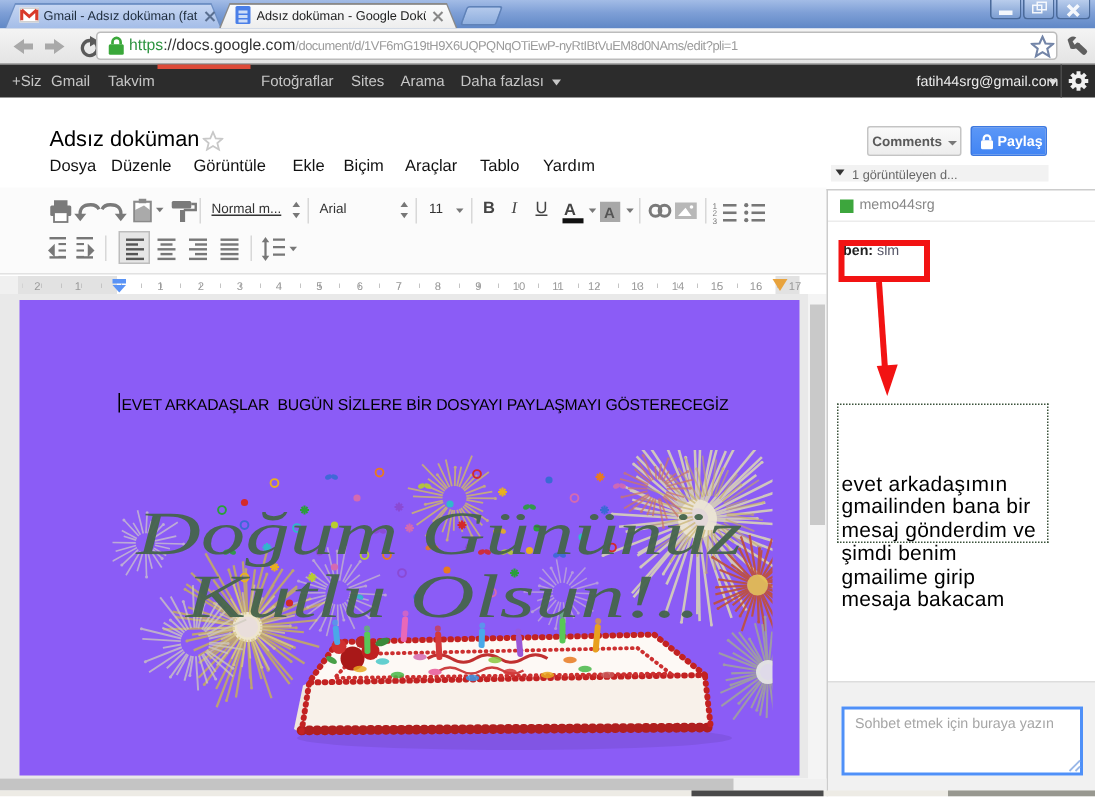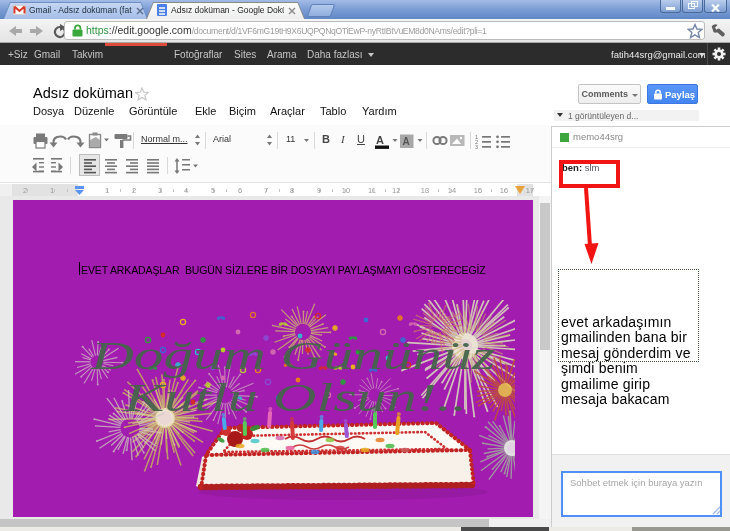--- a/index.html
+++ b/index.html
@@ -54,21 +54,21 @@
  <path d="M3,8 L10,3 L10,6 L16,6 L16,10 L10,10 L10,13 Z" fill="#a9a9a9"></path>
  <path d="M37,8 L30,3 L30,6 L24,6 L24,10 L30,10 L30,13 Z" fill="#a9a9a9"></path>
  <path d="M54,4 a5,5 0 1 0 3.5,1.5" fill="none" stroke="#5a5a5a" stroke-width="2.2"></path>
  <polygon points="54,1 60,4.5 54,8" fill="#5a5a5a"></polygon>
 </svg>
 <div class="abs" style="left:64px;top:21px;width:641px;height:19px;background:#fff;border:1px solid #bcbcbc;border-radius:3px;"></div>
 <svg class="abs" style="left:71px;top:24px;" width="13" height="13">
     <rect x="1.5" y="5.5" width="10" height="7" rx="1" fill="#3aa83a"></rect>
     <path d="M4,5.5 V4 a2.7,2.7 0 0 1 5.4,0 V5.5" fill="none" stroke="#3aa83a" stroke-width="1.8"></path>
   </svg>
-<div class="abs" style="left:86px;top:24px;font-size:10.5px;white-space:nowrap;"><span style="color:#2d9440;">https</span><span style="color:#333;">://edit.google.com</span><span style="font-size:8.6px;letter-spacing:-0.32px;color:#9b9b9b;">/document/d/1VF6mG19tH9X6UQPQNqOTiEwP-nyRtIBtVuEM8d0NAms/edit?pli=1</span></div>
+<div class="abs" style="left:86px;top:24px;font-size:10.5px;white-space:nowrap;"><span style="color:#2d9440;">https</span><span style="color:#333;">://docs.google.com</span><span style="font-size:8.6px;letter-spacing:-0.32px;color:#9b9b9b;">/document/d/1VF6mG19tH9X6UQPQNqOTiEwP-nyRtIBtVuEM8d0NAms/edit?pli=1</span></div>
 <svg class="abs" style="left:687px;top:23px;" width="16" height="16">
     <path d="M8,1.5 L10,6 L15,6.3 L11.2,9.5 L12.4,14.5 L8,11.8 L3.6,14.5 L4.8,9.5 L1,6.3 L6,6 Z" fill="none" stroke="#7385a8" stroke-width="1.4"></path>
   </svg>
 <svg class="abs" style="left:708px;top:23px;" width="19" height="17">
     <path d="M3,4.5 a4,4 0 0 1 5.5,-2.5 l-2,3 1.8,2 3,-1.8 a4.2,4.2 0 0 1 -5.3,4.6 L6,10 Z" fill="#5f5f5f" transform="rotate(10 9 8)"></path>
     <rect x="8" y="7" width="9.5" height="4" rx="1.6" fill="#5f5f5f" transform="rotate(42 12 9)"></rect>
   </svg>
 
 <div class="abs" style="left:0;top:43px;width:730px;height:22px;background:#2c2c2c;"></div>
 <div class="abs" style="left:105px;top:43px;width:62px;height:2.5px;background:#dd4b39;"></div>
@@ -259,21 +259,21 @@
  <svg class="abs" style="left:74px;top:2px;" width="11" height="10">
       <rect x="1" y="0" width="9" height="3" fill="#5a93f5"></rect>
       <polygon points="1,4 10,4 5.5,9" fill="#5a93f5"></polygon>
     </svg>
  <svg class="abs" style="left:514px;top:1px;" width="12" height="11">
       <polygon points="1,1 11,1 6,9" fill="#e8a33d"></polygon>
     </svg>
 </div>
 
 <div class="abs" style="left:0;top:196px;width:539px;height:323px;background:#e9e9e9;"></div>
-<div class="abs" style="left:13px;top:200px;width:520px;height:317px;background:#a21caf;overflow:hidden;">
+<div class="abs" style="left:13px;top:200px;width:520px;height:317px;background:#8b5cf6;overflow:hidden;">
  <div class="abs" style="left:66px;top:62px;width:1px;height:13px;background:#000;"></div>
  <div class="abs" style="left:68px;top:64px;font-size:10.5px;letter-spacing:-0.12px;color:#000;white-space:nowrap;">EVET ARKADAŞLAR&nbsp; BUGÜN SİZLERE BİR DOSYAYI PAYLAŞMAYI GÖSTERECEGİZ</div>
 <svg width="440" height="218" viewBox="0 0 440 218" style="position:absolute;left:62px;top:100px;">
 <g stroke="#c6ae5e" stroke-width="1.5" opacity="0.85">
         <line x1="97.0" y1="118.1" x2="122.5" y2="118.5"></line>
         <circle cx="122.5" cy="118.5" r="1" stroke="none" fill="#c6ae5e"></circle>
         <line x1="96.9" y1="118.7" x2="127.6" y2="121.5"></line>
         <line x1="96.7" y1="119.9" x2="137.8" y2="131.2"></line>
         <line x1="96.4" y1="120.8" x2="121.3" y2="131.6"></line>
         <circle cx="121.3" cy="131.6" r="1" stroke="none" fill="#c6ae5e"></circle>

